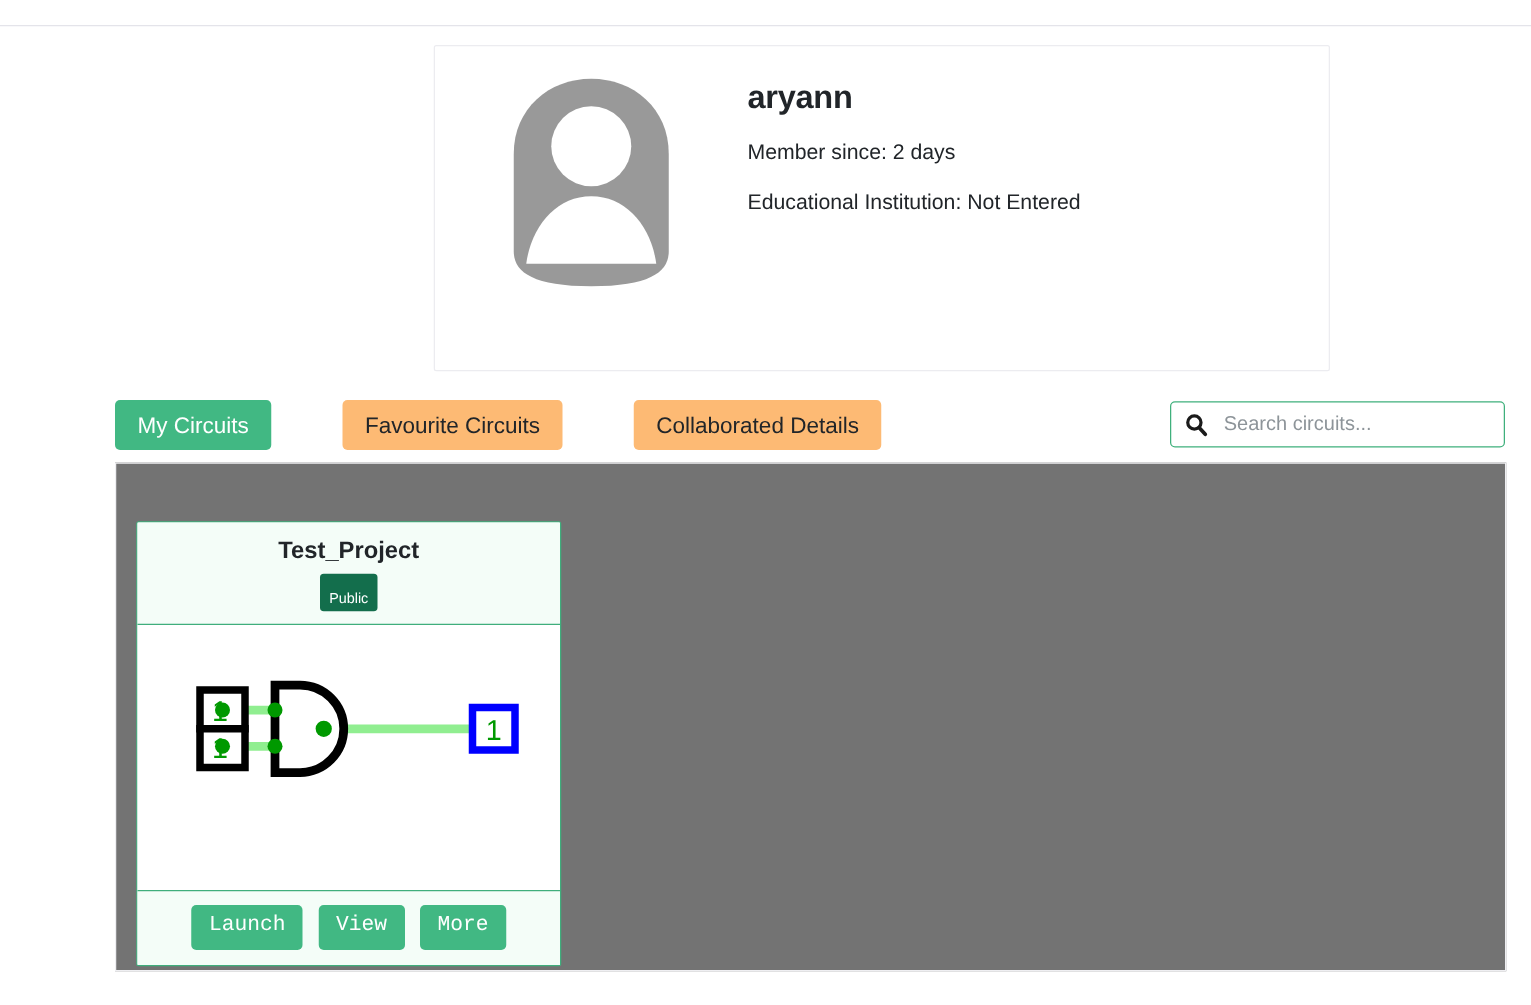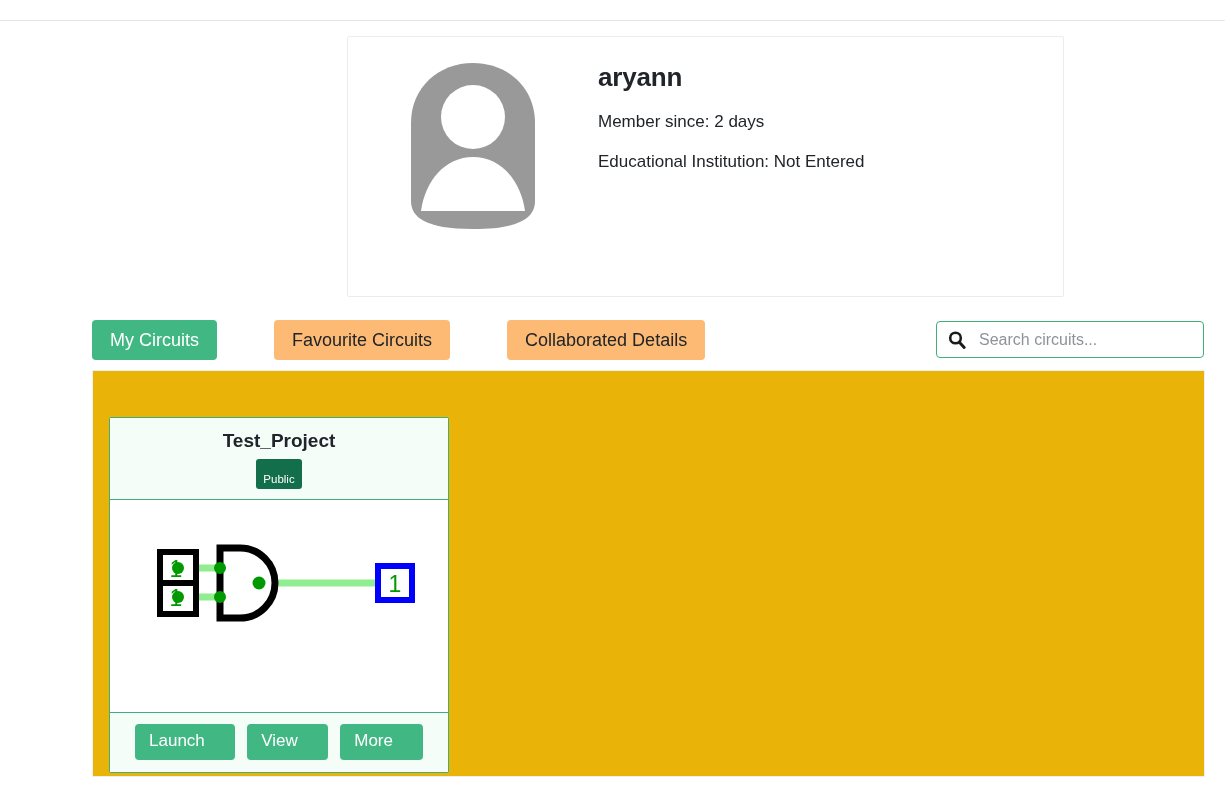--- a/index.html
+++ b/index.html
@@ -121,21 +121,21 @@
     color: #212529;
     background: transparent;
   }
   .search-input::placeholder { color: #8d9499; }
 
   
   .circuits-container {
     position: absolute;
     left: 92px; top: 370px;
     width: 1113px; height: 407px;
-    background: #eab308;
+    background: #737373;
     border: 1px solid #efeff2;
     border-top: 1px solid #efeff2;
   }
 
   
   .circuit-card {
     position: absolute;
     left: 16px; top: 46px;
     width: 340px; height: 356px;
     border: 1px solid #3fae7c;
@@ -177,22 +177,23 @@
     position: absolute;
     left: 0; top: 0;
   }
   .cc-footer {
     background: #f4fdf8;
     padding: 11px 0 12px 0;
     text-align: center;
   }
   .cc-footer .btn-green {
     font-size: 17px;
-    padding: 8px 30px 9px 14px;
+    padding: 8px 14px 9px 14px;
     margin: 0 4px;
+    font-family: Liberation Mono, monospace;
   }
 </style>
 </head>
 <body>
 
 <div class="navbar-strip"></div>
 
 <div class="profile-card">
 
   <div class="avatar-wrap">

